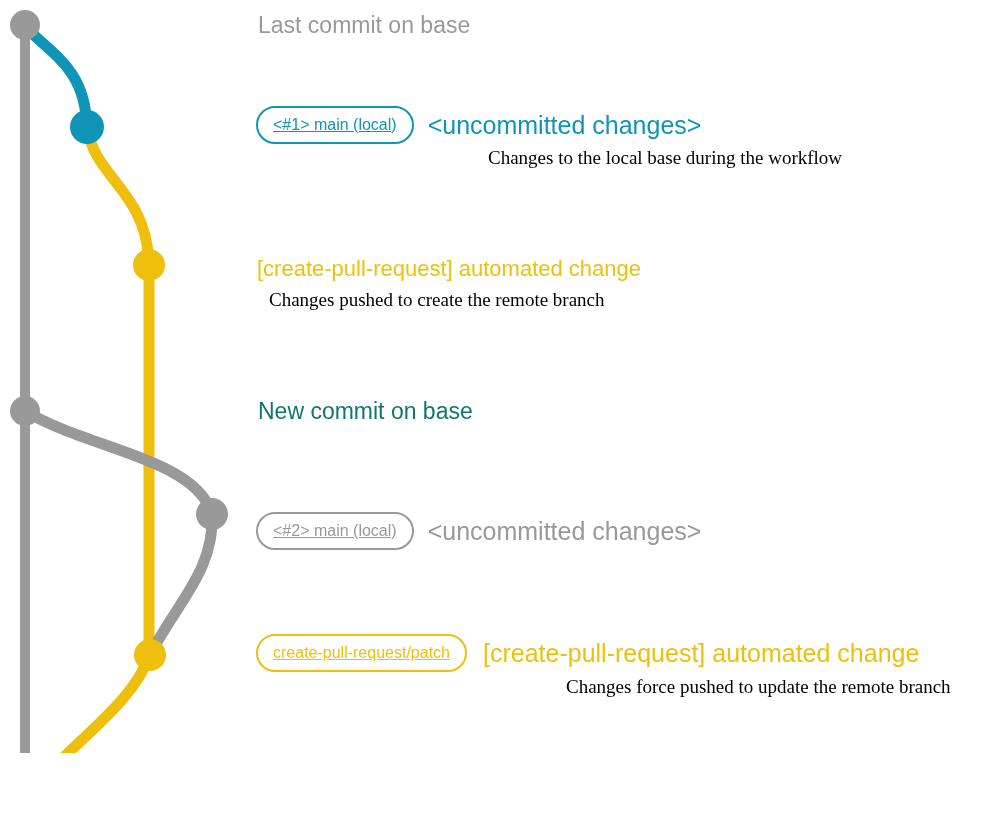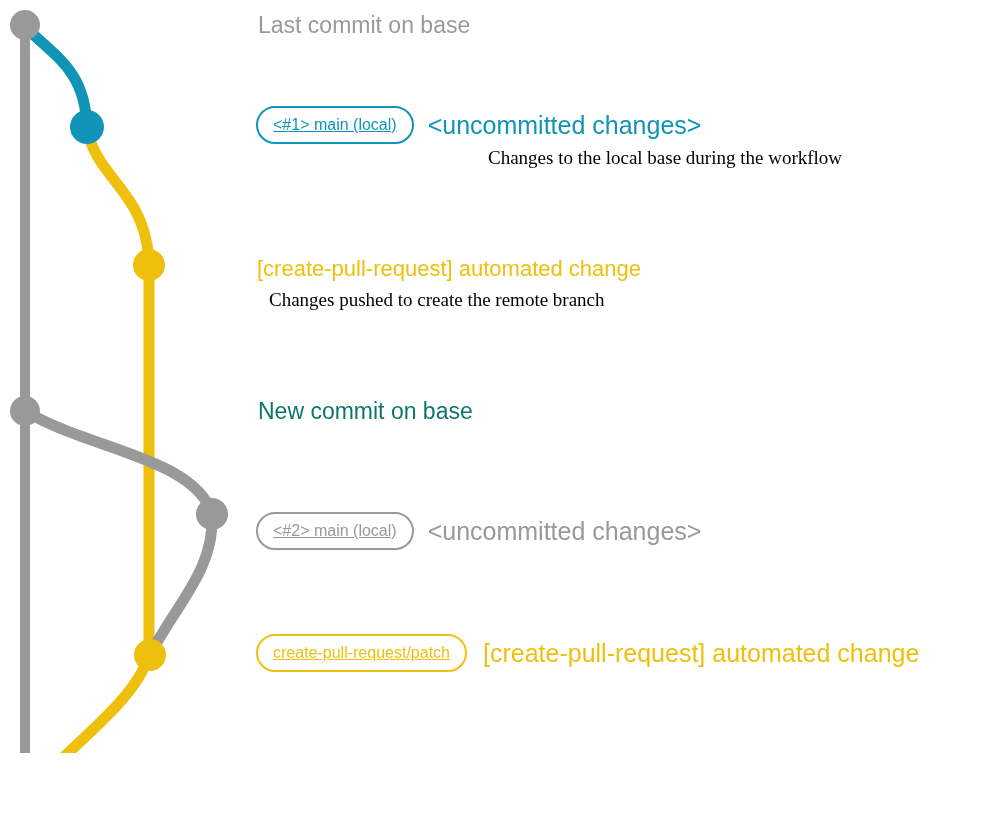--- a/index.html
+++ b/index.html
@@ -94,18 +94,19 @@
 
   <div class="row gap14" style="left:256px; top:512px;">
     <span class="badge" style="color: rgb(153, 153, 153);">&lt;#2&gt; main (local)</span>
     <span class="status-label" style="color: rgb(153, 153, 153);">&lt;uncommitted changes&gt;</span>
   </div>
 
   <div class="row gap20" style="left:256px; top:634px;">
     <span class="badge" style="color: rgb(238, 192, 13);">create-pull-request/patch</span>
     <span class="status-label" style="color: rgb(238, 192, 13);">[create-pull-request] automated change</span>
   </div>
+  <div class="note" style="left: 566px; top: 676px; color: rgb(0, 0, 0);">Changes force pushed to update the remote branch</div>
 
   <div class="row gap20" style="left:258px; top:778px;">
     <span class="badge" style="color: rgb(153, 153, 153);">local</span>
   </div>
 
 </div>
 
 </body></html>

